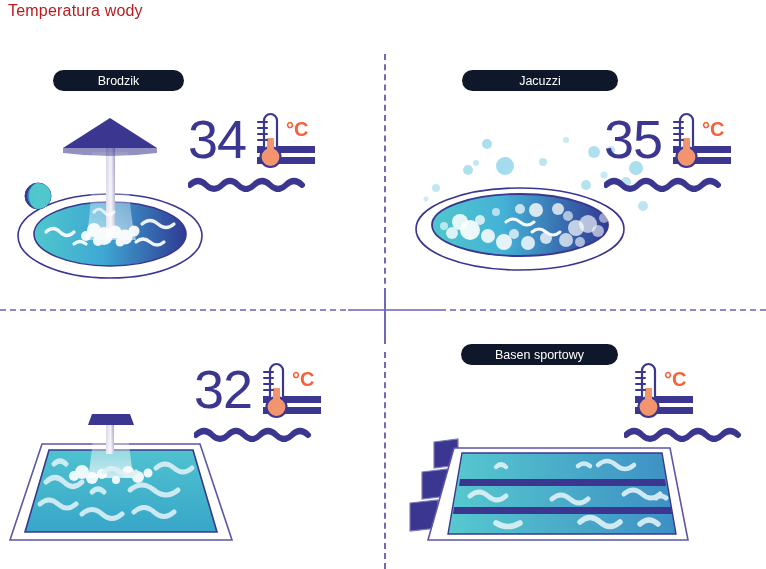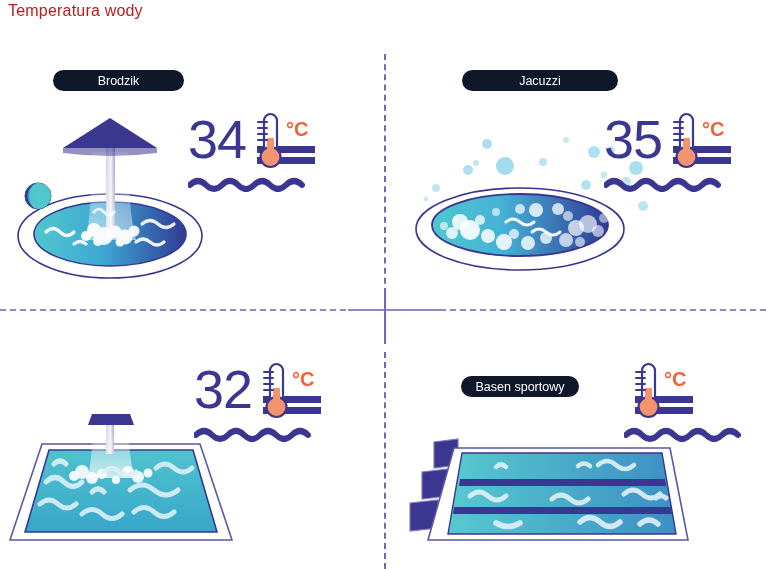--- a/index.html
+++ b/index.html
@@ -331,21 +331,21 @@
           </g>
           <text x="36" y="24" font-family="Liberation Sans, sans-serif" font-size="20" font-weight="bold" fill="#f4623a">°C</text>
         </svg>
       </span>
     </div>
     <svg class="wave-line" width="132" height="16" viewBox="0 0 132 16">
       <path d="M2 9 q8 -8 16 0 t16 0 t16 0 t16 0 t16 0 t16 0 t16 0" fill="none" stroke="#3b3690" stroke-width="6" stroke-linecap="round"></path>
     </svg>
   </div>
 
-  <div class="badge" style="left:461px;top:344px;width:118px;margin-top:32px;">
+  <div class="badge" style="left:461px;top:344px;width:157px;">
     <span>Basen sportowy</span>
   </div>
 
   <div class="pool-art" style="left:400px;top:420px;">
     <svg width="290" height="145" viewBox="0 0 290 145">
 
       <g fill="#3b3690" stroke="#7d79bd" stroke-width="1.2">
         <path d="M34 22 L58 19 L58 45 L34 48 Z"></path>
         <path d="M22 52 L48 49 L48 76 L22 79 Z"></path>
         <path d="M10 83 L38 80 L38 108 L10 111 Z"></path>

